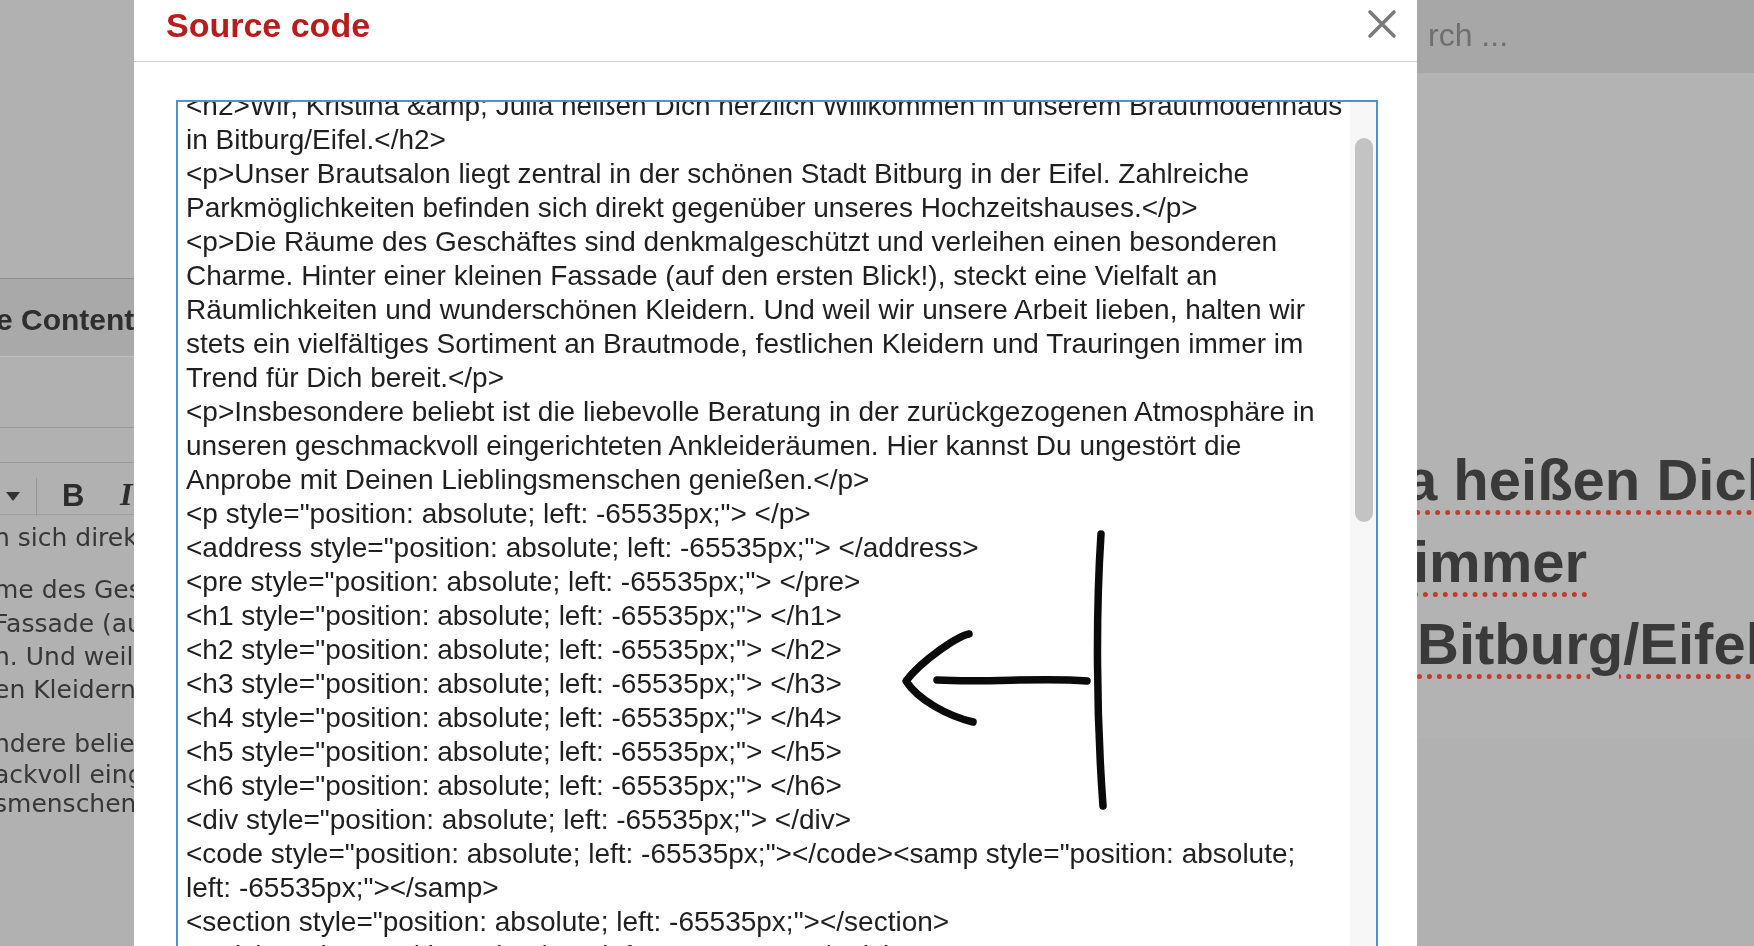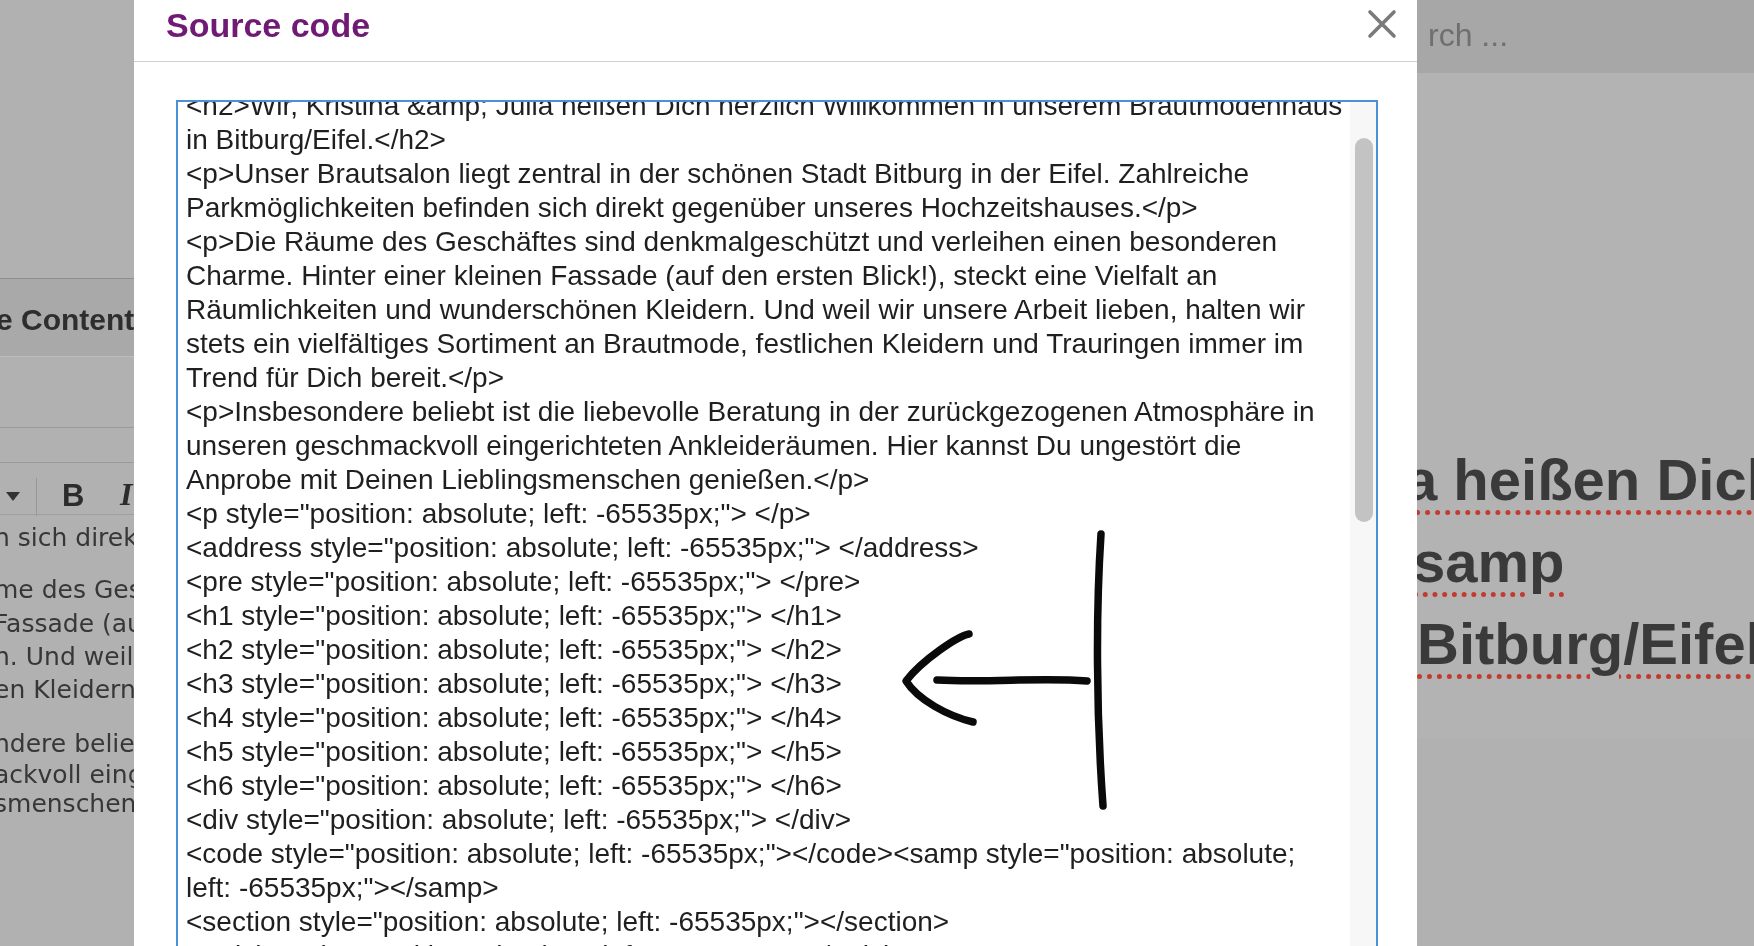--- a/index.html
+++ b/index.html
@@ -29,21 +29,21 @@
   #bg-right .searchbar { left:0; top:0; width:337px; height:73px; background:#a7a7a7; }
   .search-frag { left:11px; top:17px; font-size:32px; color:#6f6f6f; white-space:nowrap; }
   .h-line { white-space:nowrap; font-size:58px; font-weight:600; color:#3a3a3a; }
   .b-line { white-space:nowrap; font-size:31px; color:#454545; }
   .dotted { text-decoration-line:underline; text-decoration-style:dotted;
             text-decoration-color:#c23b2e; text-decoration-thickness:5px; text-underline-offset:10px; }
 
   
   #modal { left:134px; top:0; width:1283px; height:946px; background:#ffffff; }
   #modal .hdr-line { left:0; top:61px; width:1283px; height:1px; background:#d0d0d0; }
-  .modal-title { left:32px; top:6px; font-size:34px; font-weight:700; color:#701a75; white-space:nowrap; }
+  .modal-title { left:32px; top:6px; font-size:34px; font-weight:700; color:#b91c1c; white-space:nowrap; }
   .close-btn { left:1228px; top:4px; width:40px; height:40px; cursor:pointer; }
 
   
   #srcbox { left:176px; top:100px; width:1202px; height:860px; background:#ffffff;
             border:2px solid #4a91d6; overflow:hidden; }
   #srccode { left:8px; top:-13px; white-space:pre; font-size:28px; line-height:34px;
              color:#1f1f1f; }
   .sb-track { left:1172px; top:0; width:28px; height:856px; background:#f7f7f7; }
   .sb-thumb { left:1177px; top:36px; width:18px; height:384px; background:#c3c3c3; border-radius:9px; }
 
@@ -74,21 +74,21 @@
 </div>
 
 <div id="bg-right" class="abs">
   <div class="abs searchbar">
     <div class="abs search-frag">rch ...</div>
   </div>
   <div class="abs h-line" style="left:-12px; top:446px">
     <span class="dotted">a heißen Dich</span>
   </div>
   <div class="abs h-line" style="left:-4px; top:528px">
-    <span class="dotted">samp</span>
+    <span class="dotted">immer</span>
   </div>
   <div class="abs h-line" style="left:0px; top:610px">
     <span class="dotted">Bitburg/Eifel</span>
   </div>
   <div class="abs b-line" style="left:-6px; top:748px">
     <span>r </span><span class="dotted">schönen Stadt Julia</span>
   </div>
   <div class="abs b-line" style="left:-10px; top:792px">
     <span class="dotted">den</span><span> sich </span><span class="dotted">unseres gegenü</span>
   </div>

